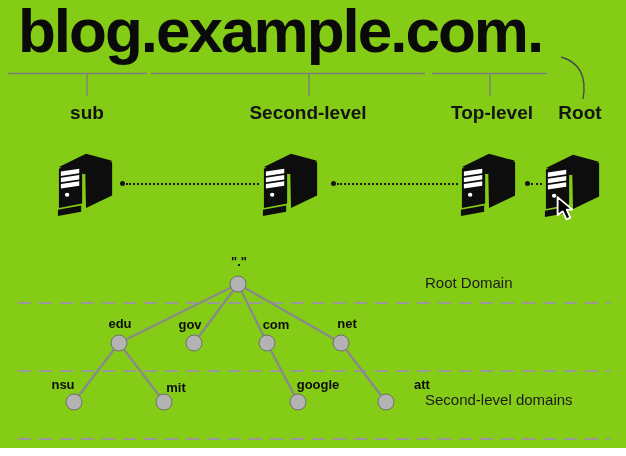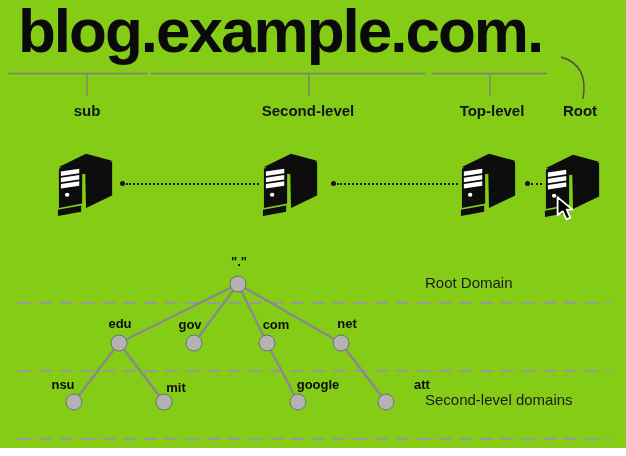--- a/index.html
+++ b/index.html
@@ -11,21 +11,21 @@
   .big-title{
     position:absolute;left:18px;top:0px;margin:0;
     font-size:62px;font-weight:bold;letter-spacing:-2px;line-height:1;color:#0a0a0a;
     white-space:nowrap;
   }
   
   .anno-svg{position:absolute;left:0;top:0;pointer-events:none;}
   
   .part-label{
     position:absolute;top:102px;transform:translateX(-50%);
-    font-size:15px;font-weight:bold;color:#141414;white-space:nowrap;
+    font-size:19px;font-weight:bold;color:#141414;white-space:nowrap;
   }
   
   .server{position:absolute;width:58px;height:66px;}
   .server svg{display:block;width:100%;height:100%;}
   .cursor{position:absolute;width:18px;height:25px;}
   .cursor svg{display:block;width:100%;height:100%;overflow:visible;}
   
   .dotline{
     position:absolute;top:180px;height:7px;display:flex;align-items:center;
   }

